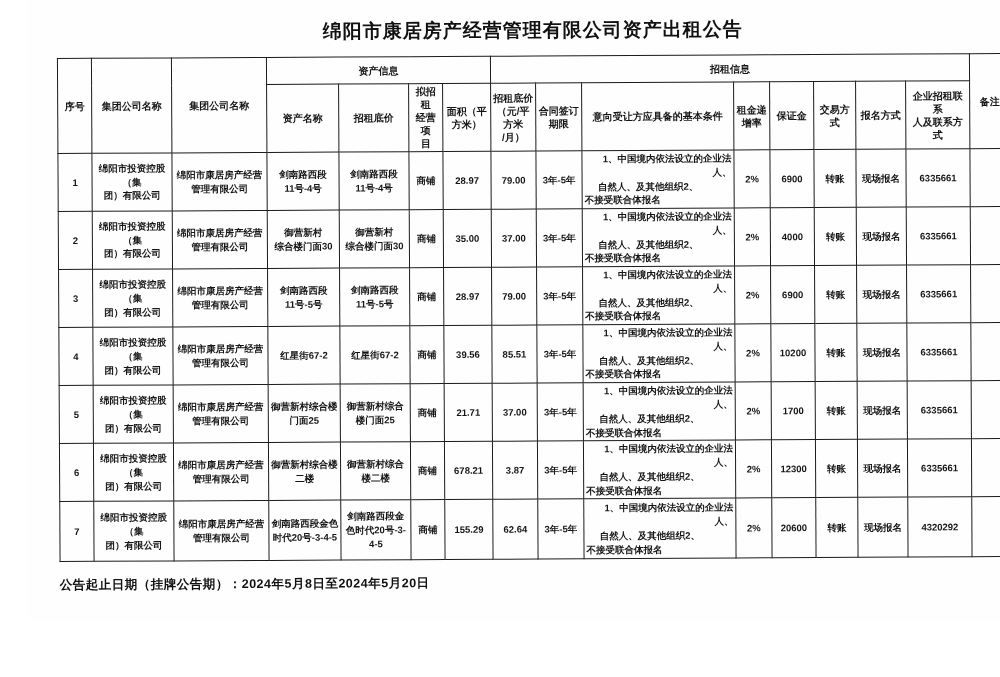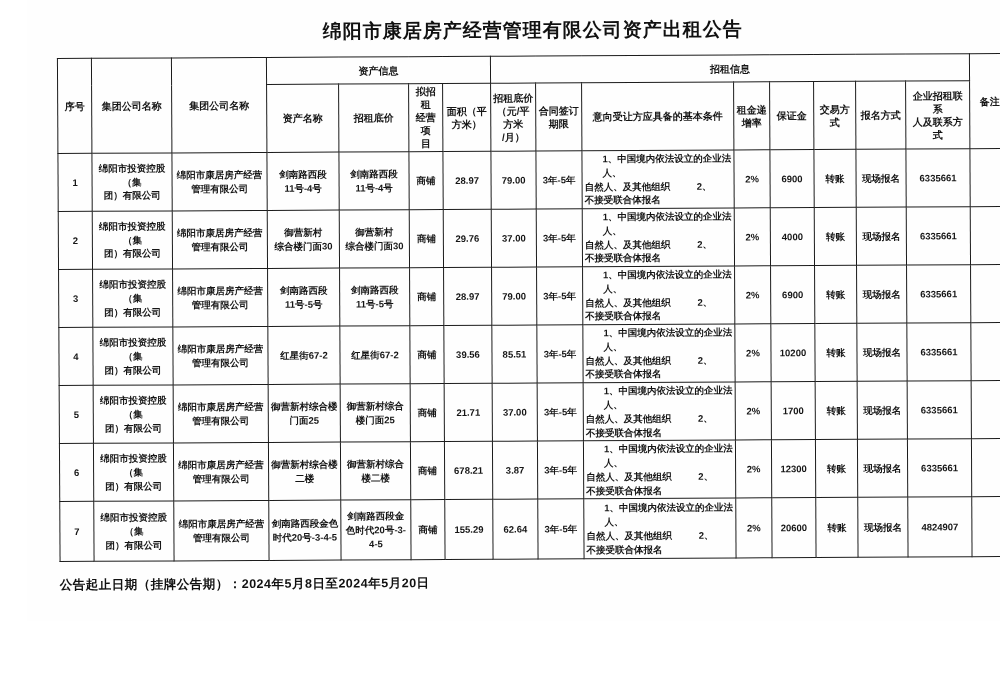--- a/index.html
+++ b/index.html
@@ -54,22 +54,22 @@
   table.announce td {
     font-size: 9.5px;
     line-height: 1.45;
   }
   thead tr.group-row { height: 27px; }
   thead tr.cols-row { height: 46px; }
   tbody tr { height: 54px; }
   tbody tr:nth-child(1) { height: 57px; }
   tbody tr:nth-child(7) { height: 60px; }
   td.cond-cell { padding: 1px 4px; font-size: 9px; line-height: 1.5; }
-  .cond-l1 { text-align: left; padding-left: 18px; }
-  .cond-l2 { display: flex; justify-content: space-between; padding-right: 20px; text-align: left; }
+  .cond-l1 { text-align: right; padding-left: 18px; }
+  .cond-l2 { display: flex; justify-content: center; padding-right: 20px; text-align: left; }
   .cond-l3 { text-align: left; }
   .footer-note {
     margin-top: 15px;
     font-size: 12.5px;
     font-weight: 700;
     color: #111;
     letter-spacing: 0.5px;
   }
 </style>
 </head>
@@ -159,21 +159,21 @@
             <td>2</td>
             <td>绵阳市投资控股（集
 团）有限公司</td>
             <td>绵阳市康居房产经营
 管理有限公司</td>
             <td>御营新村
 综合楼门面30</td>
             <td>御营新村
 综合楼门面30</td>
             <td>商铺</td>
-            <td>29.76</td>
+            <td>35.00</td>
             <td>37.00</td>
             <td>3年-5年</td>
             <td class="cond-cell"><div class="cond-l1">1、中国境内依法设立的企业法人、</div><div class="cond-l2"><span>自然人、及其他组织</span><span>2、</span></div><div class="cond-l3">不接受联合体报名</div></td>
             <td>2%</td>
             <td>4000</td>
             <td>转账</td>
             <td>现场报名</td>
             <td>6335661</td>
             <td></td>
           </tr>
@@ -276,21 +276,21 @@
 4-5</td>
             <td>商铺</td>
             <td>155.29</td>
             <td>62.64</td>
             <td>3年-5年</td>
             <td class="cond-cell"><div class="cond-l1">1、中国境内依法设立的企业法人、</div><div class="cond-l2"><span>自然人、及其他组织</span><span>2、</span></div><div class="cond-l3">不接受联合体报名</div></td>
             <td>2%</td>
             <td>20600</td>
             <td>转账</td>
             <td>现场报名</td>
-            <td>4824907</td>
+            <td>4320292</td>
             <td></td>
           </tr>
         </tbody>
     </table>
 
     <div class="footer-note">公告起止日期（挂牌公告期）：2024年5月8日至2024年5月20日</div>
 
   </div>
 </div>
 

